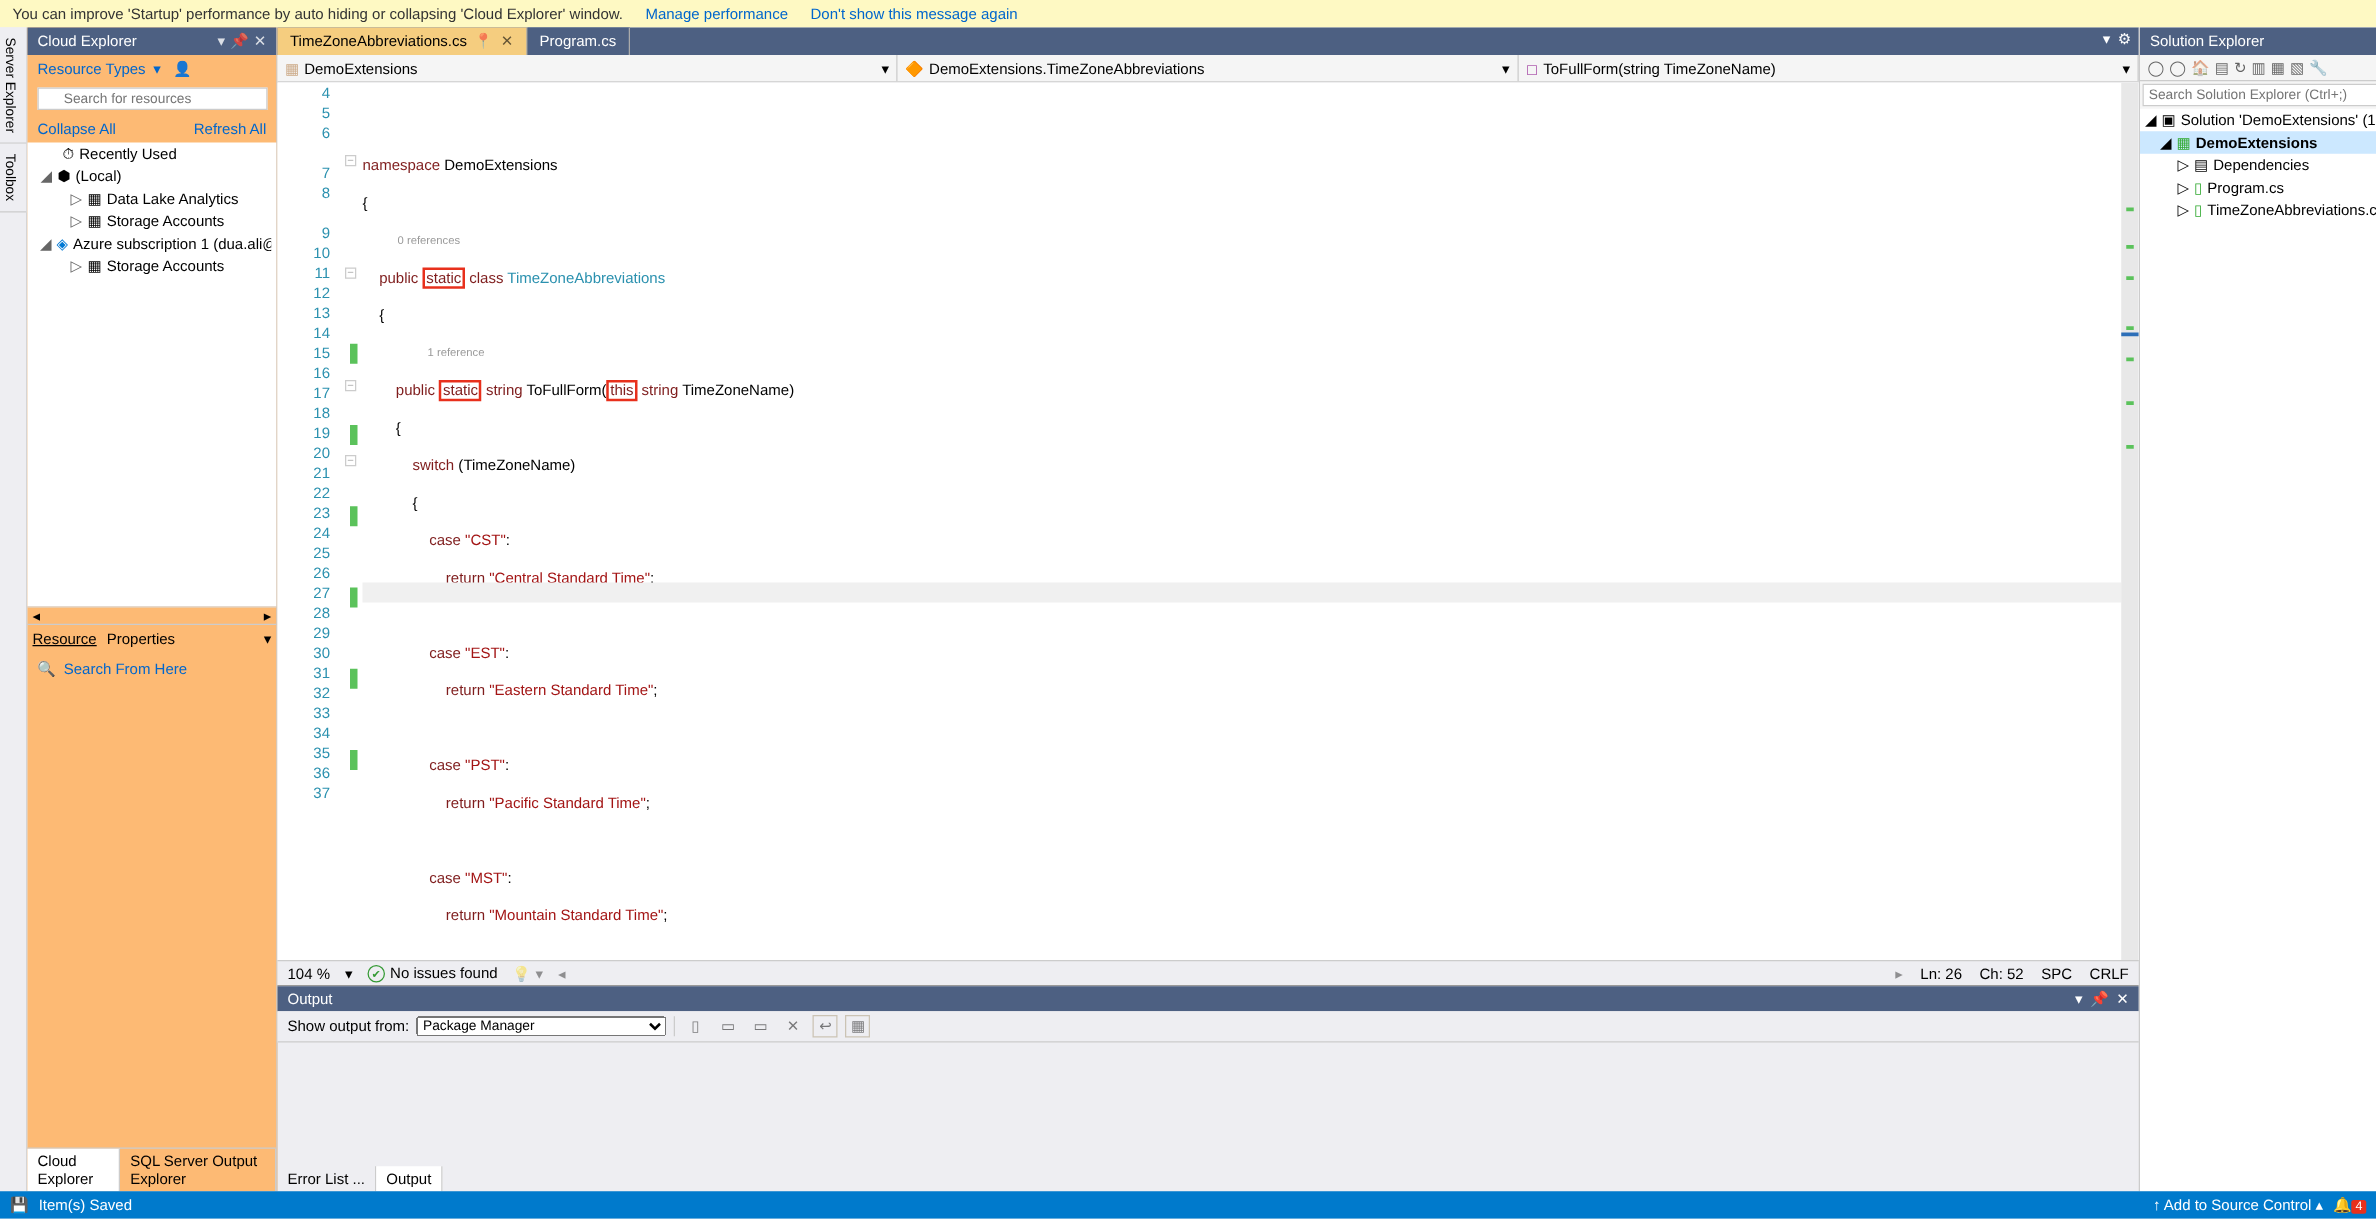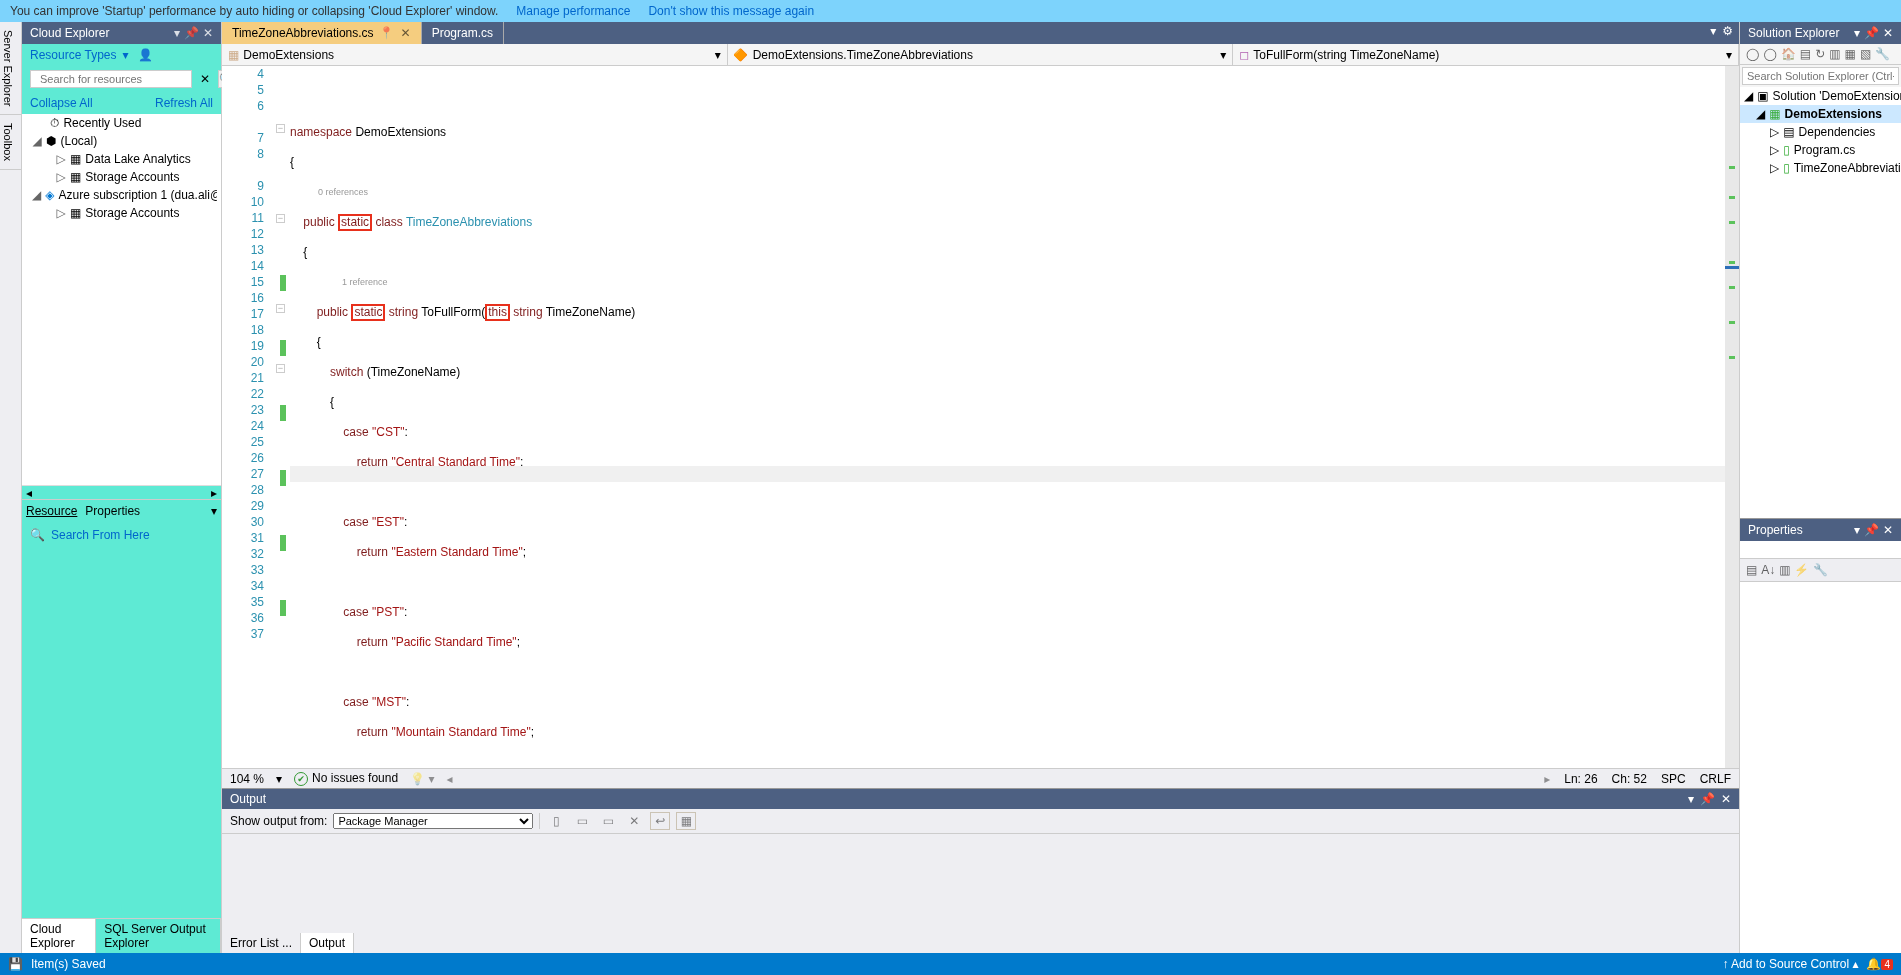--- a/index.html
+++ b/index.html
@@ -1,29 +1,29 @@
 <!DOCTYPE html>
 <html><head>
 <meta charset="utf-8">
 <style>
 * { margin: 0; padding: 0; box-sizing: border-box; font-family: 'Segoe UI', sans-serif; font-size: 12px; }
 body { background: #eeeef2; height: 975px; width: 1901px; overflow: hidden; display: flex; flex-direction: column; }
-.info-bar { background: #7dd3fc; padding: 4px 10px; display: flex; align-items: center; gap: 18px; height: 22px; }
+.info-bar { background: #fef9c3; padding: 4px 10px; display: flex; align-items: center; gap: 18px; height: 22px; }
 .info-bar .msg { color: #333; }
 .info-bar a { color: #0066cc; cursor: pointer; }
 .main-area { flex: 1; display: flex; min-height: 0; }
 .vtabs { width: 22px; background: #eeeef2; border-right: 1px solid #ccc; display: flex; flex-direction: column; }
 .vtab { writing-mode: vertical-lr; padding: 8px 2px; font-size: 11px; background: #eeeef2; border-bottom: 1px solid #ccc; cursor: pointer; }
-.cloud-exp { width: 200px; background: #5eead4; border-right: 1px solid #ccc; display: flex; flex-direction: column; }
+.cloud-exp { width: 200px; background: #fdba74; border-right: 1px solid #ccc; display: flex; flex-direction: column; }
 .panel-header { background: #4d6082; color: #fff; padding: 4px 8px; font-size: 11px; display: flex; justify-content: space-between; align-items: center; }
 .panel-header .icons { display: flex; gap: 4px; }
 .pin-icon, .dd-icon, .close-icon { cursor: pointer; opacity: .8; }
 .ce-toolbar { padding: 4px 8px; display: flex; align-items: center; gap: 6px; }
 .ce-search { padding: 4px 8px; display: flex; gap: 4px; }
-.ce-search input { flex: 1; padding: 2px 9px; border: 1px solid #ccc; font-size: 11px; }
+.ce-search input { flex: 1; padding: 2px 20px; border: 1px solid #ccc; font-size: 11px; }
 .ce-search button { width: 24px; border: 1px solid #ccc; background: #f0f0f0; cursor: pointer; }
 .ce-links { display: flex; justify-content: space-between; padding: 4px 8px; font-size: 11px; }
 .ce-links span { color: #0066cc; cursor: pointer; }
 .ce-tree { flex: 1; overflow: auto; font-size: 11px; background: #fff; }
 .tree-item { padding: 2px 4px 2px 10px; display: flex; align-items: center; gap: 4px; cursor: pointer; }
 .tree-child { padding-left: 34px; }
 .exp { width: 10px; text-align: center; color: #666; }
 .ce-tabs { display: flex; border-top: 1px solid #ccc; font-size: 11px; padding: 4px; gap: 8px; align-items: center; }
 .ce-tabs span { cursor: pointer; }
 .ce-search-from { padding: 6px 8px; color: #0066cc; font-size: 11px; cursor: pointer; display:flex; align-items:center; gap:6px; }
@@ -57,21 +57,21 @@
 .editor-status .right { display:flex; gap:14px;}
 .issues-ok::before { content:"✔"; color:#393; margin-right:4px; border:1px solid #393; border-radius:50%; width:12px; height:12px; display:inline-flex; align-items:center; justify-content:center; font-size:9px;}
 .output-panel { height: 145px; display: flex; flex-direction: column; border-top: 1px solid #999; }
 .out-header { background: #4d6082; color: #fff; padding: 3px 8px; font-size: 11px; display:flex; justify-content:space-between;}
 .out-toolbar { background: #eeeef2; padding: 3px 8px; display: flex; align-items: center; gap: 6px; font-size: 11px; border-bottom:1px solid #ccc;}
 .out-toolbar select { font-size: 11px; width: 200px; }
 .out-body { flex: 1; background: #fff; padding: 4px 8px; font-family: Consolas, monospace; font-size: 11px; white-space:pre; overflow:auto;}
 .out-tabs { display:flex; font-size:11px;}
 .out-tabs .otab { padding:3px 8px; cursor:pointer; border-right:1px solid #ccc;}
 .out-tabs .otab.active { background:#fff; }
-.right-col { width: 162px; display:flex; flex-direction:column; border-left:1px solid #ccc; }
+.right-col { width: 190px; display:flex; flex-direction:row; border-left:1px solid #ccc; }
 .sol-exp { flex:1; display:flex; flex-direction:column; background:#f5f5f5; min-height:0;}
 .sol-toolbar { padding:3px 6px; display:flex; gap:4px; border-bottom:1px solid #ccc; font-size:11px;}
 .sol-toolbar span { cursor:pointer; opacity:.6;}
 .sol-search { padding:2px; }
 .sol-search input { width:100%; padding:2px 4px; font-size:11px; border:1px solid #ccc;}
 .sol-tree { flex:1; background:#fff; font-size:11px; overflow:auto;}
 .sol-item { padding:2px 4px; display:flex; align-items:center; gap:4px; cursor:pointer;}
 .sol-item.sel { background:#cce8ff; }
 .props { height: 435px; display:flex; flex-direction:column; border-top:1px solid #999;}
 .props-toolbar { padding:4px 6px; display:flex; gap:4px; border-bottom:1px solid #ccc;}

